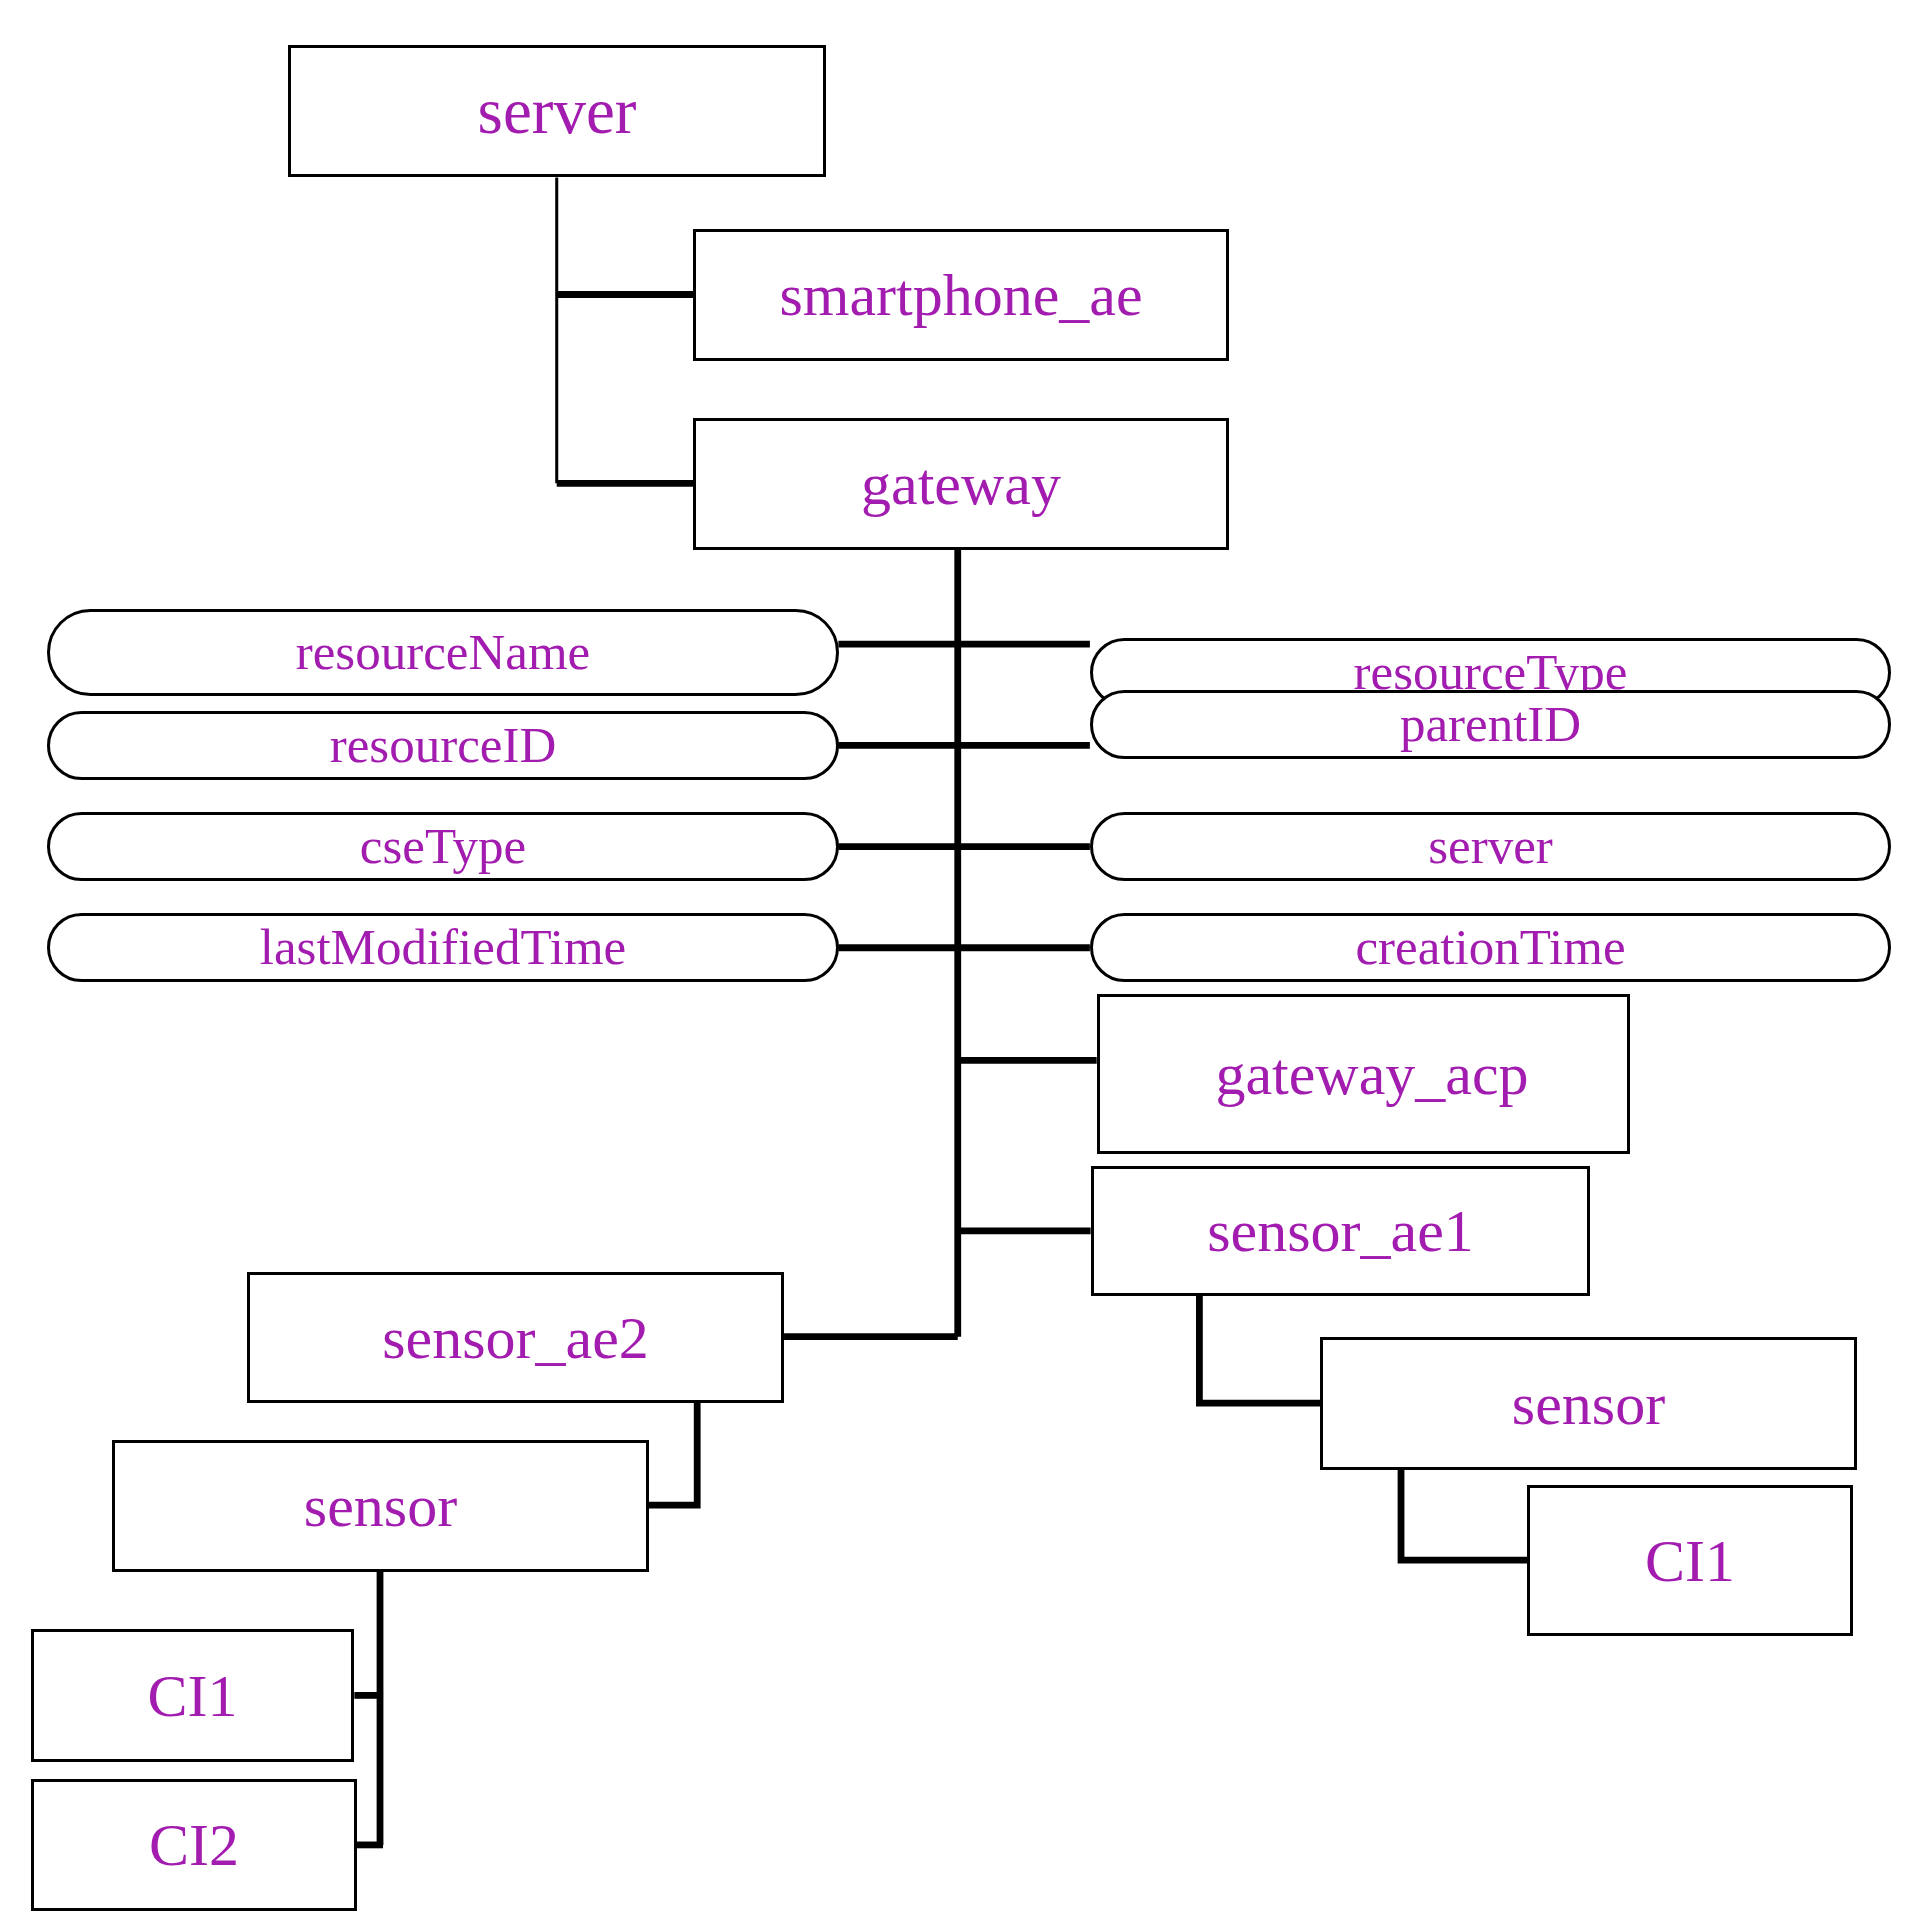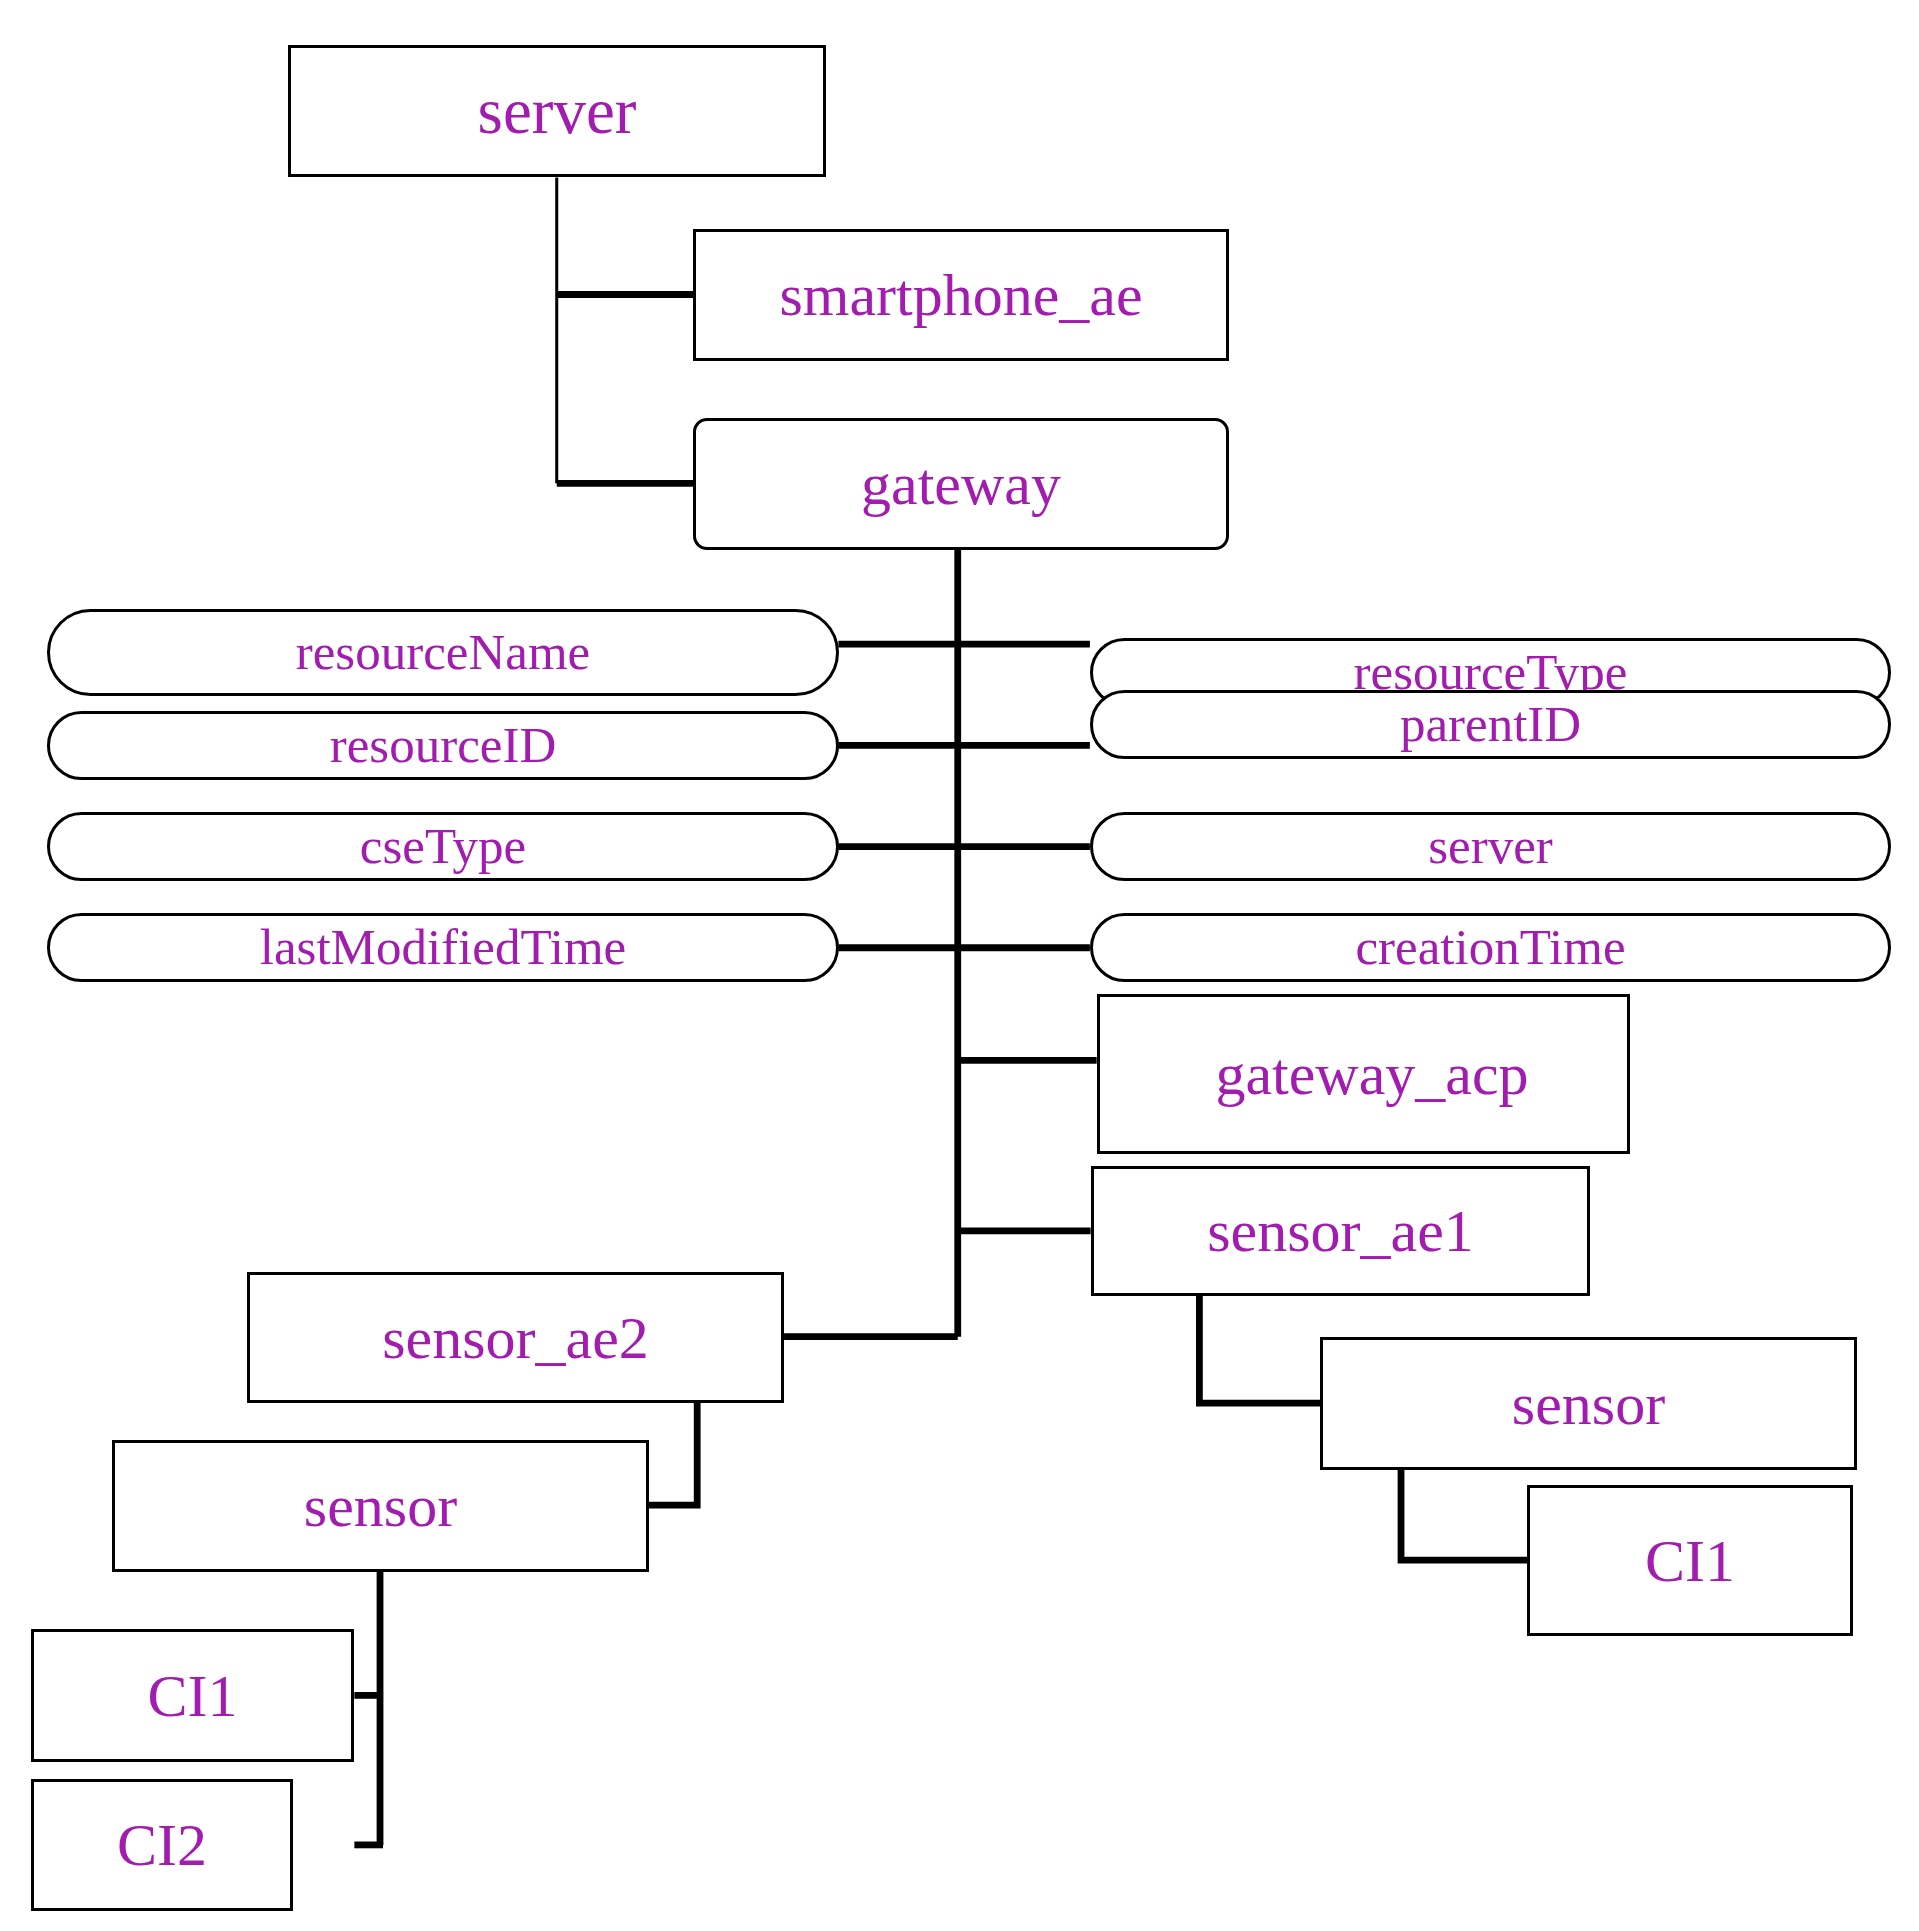--- a/index.html
+++ b/index.html
@@ -82,21 +82,21 @@
 
     <path d="M503 2081 V2443" stroke-width="9"></path>
     <path d="M469 2245 H507" stroke-width="9"></path>
     <path d="M469 2443 H507" stroke-width="9"></path>
   </svg>
 
   <div class="node rect-node server-node" style="left:288px; top:45px; width:538px; height:132px;">server</div>
 
   <div class="node rect-node" style="left:693px; top:229px; width:536px; height:132px;">smartphone_ae</div>
 
-  <div class="node rect-node" style="left:693px; top:418px; width:536px; height:132px;border-radius:14px;">gateway</div>
+  <div class="node rect-node" style="left:693px; top:418px; width:536px; height:132px;">gateway</div>
 
   <div class="node pill-node" style="left:47px; top:609px; width:792px; height:87px;">resourceName</div>
 
   <div class="node pill-node" style="left:47px; top:711px; width:792px; height:69px;text-align:right;">resourceID</div>
 
   <div class="node pill-node" style="left:47px; top:812px; width:792px; height:69px;">cseType</div>
 
   <div class="node pill-node" style="left:47px; top:913px; width:792px; height:69px;">lastModifiedTime</div>
 
   <div class="node pill-node" style="left:1090px; top:638px; width:801px; height:69px;">resourceType</div>
@@ -114,16 +114,16 @@
   <div class="node rect-node" style="left:247px; top:1272px; width:537px; height:131px;">sensor_ae2</div>
 
   <div class="node rect-node" style="left:1320px; top:1337px; width:537px; height:133px;">sensor</div>
 
   <div class="node rect-node" style="left:1527px; top:1485px; width:326px; height:151px;">CI1</div>
 
   <div class="node rect-node" style="left:112px; top:1440px; width:537px; height:132px;">sensor</div>
 
   <div class="node rect-node" style="left:31px; top:1629px; width:323px; height:133px;">CI1</div>
 
-  <div class="node rect-node" style="left:31px; top:1779px; width:262px; height:132px;">CI2</div>
+  <div class="node rect-node" style="left:31px; top:1779px; width:326px; height:132px;">CI2</div>
 
 </div>
 
 
 </body></html>

